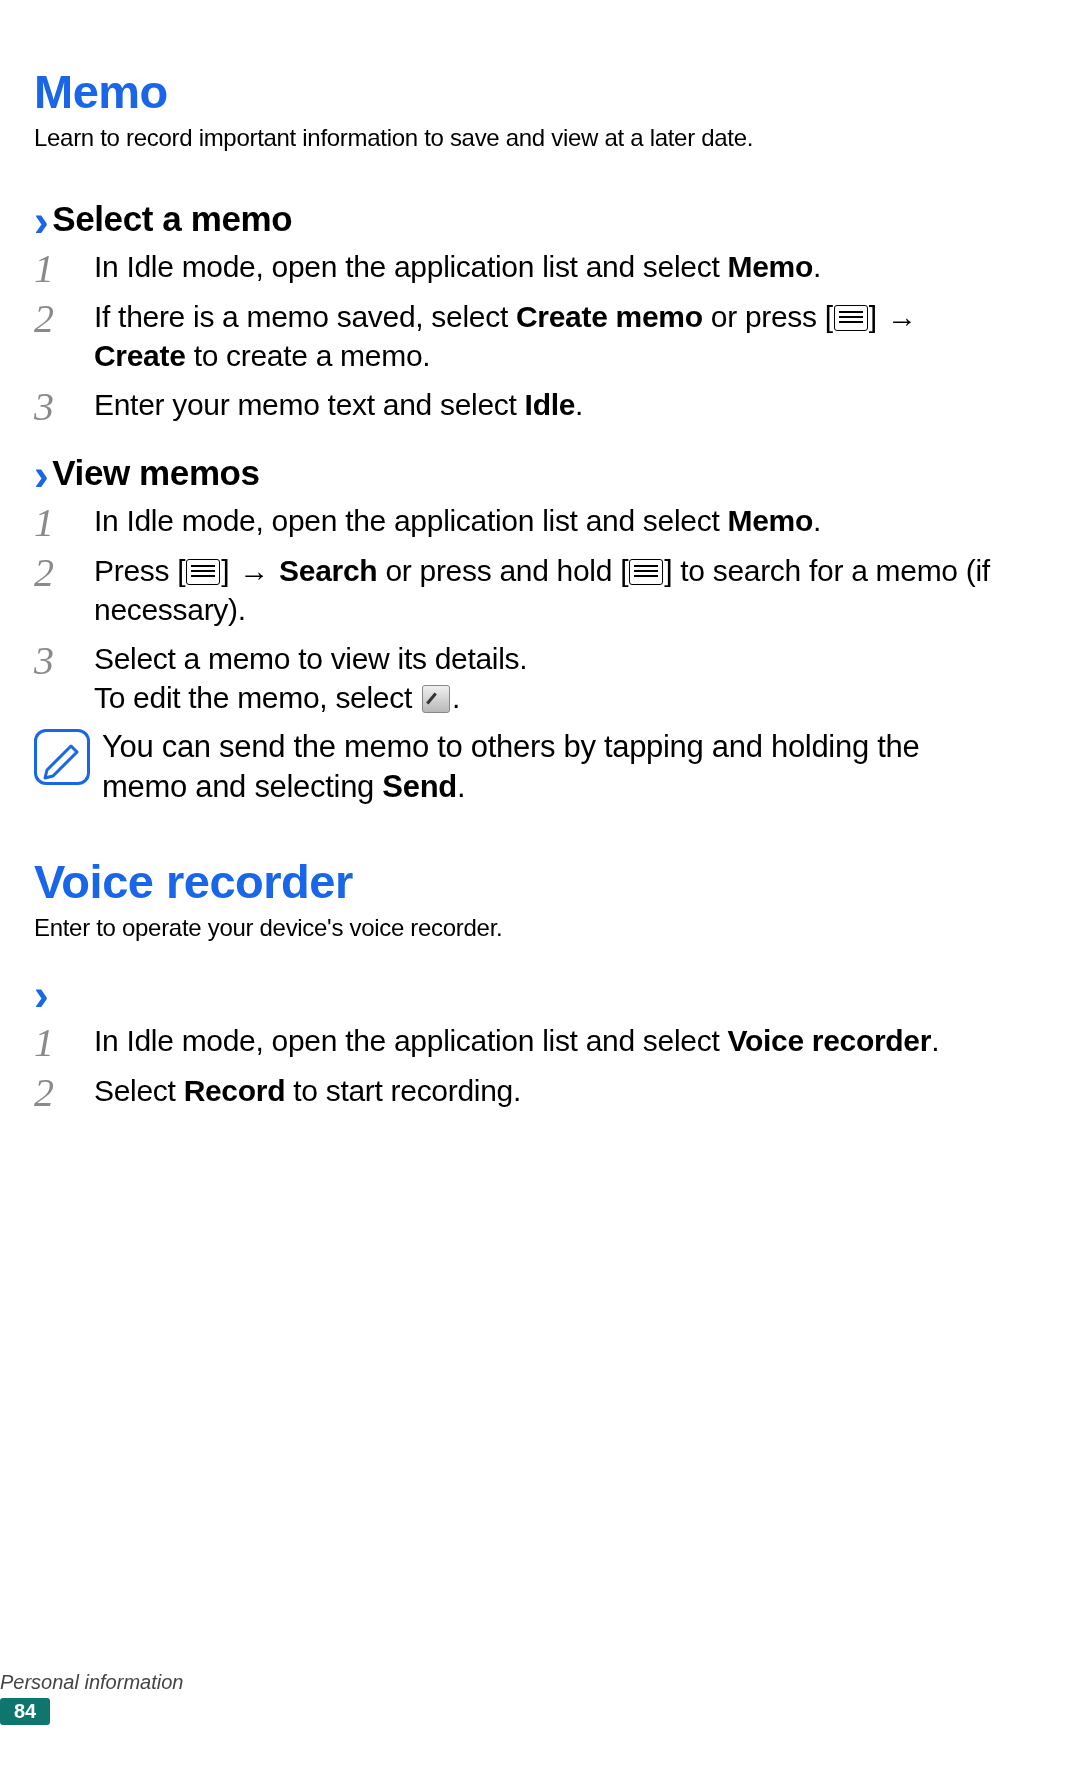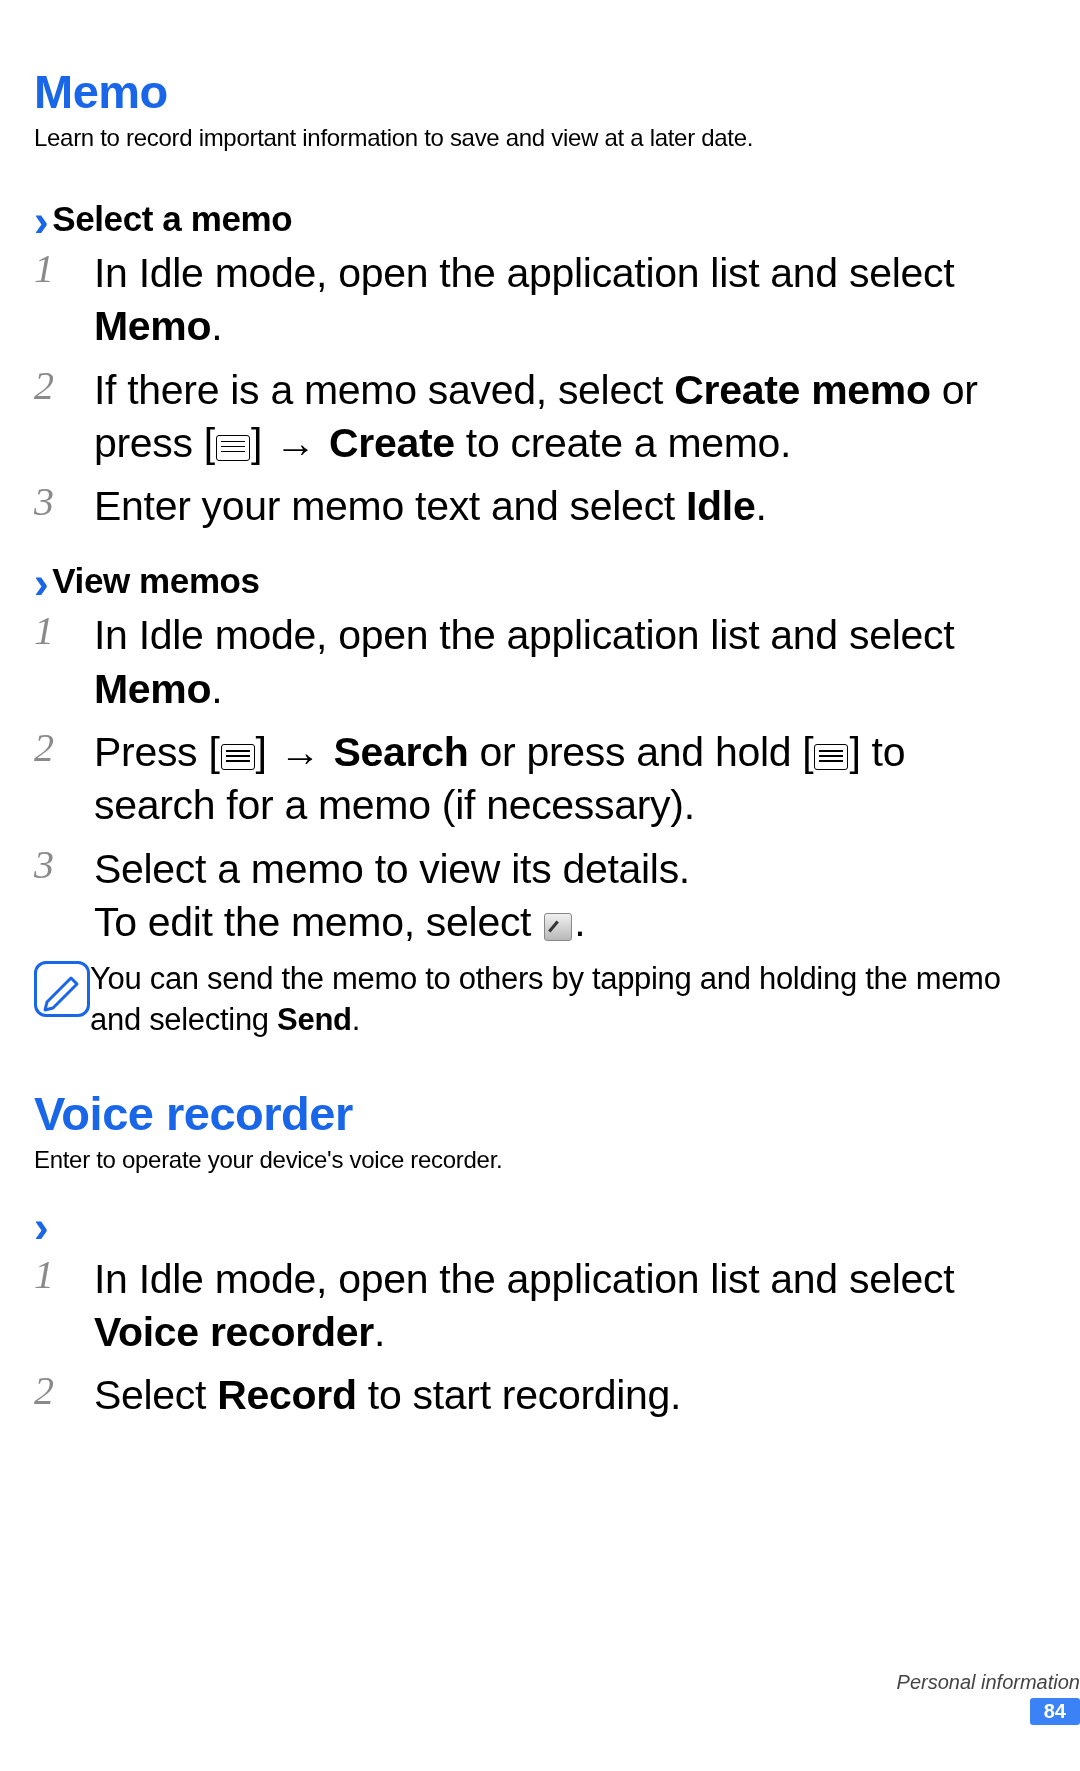--- a/index.html
+++ b/index.html
@@ -64,21 +64,21 @@
       color: #8a8a8a;
       font-size: 40px;
       line-height: 1;
       width: 60px;
       flex-shrink: 0;
       text-align: left;
       position: relative;
       top: 2px;
     }
     .step-body {
-      font-size: 41px;
+      font-size: 30px;
       line-height: 1.3;
       flex: 1;
       letter-spacing: -0.3px;
     }
     .step-body .sub {
       display: block;
     }
     .bold { font-weight: 700; }
     .arrow { display: inline-block; margin: 0 2px; }
     .menu-icon {
@@ -113,20 +113,21 @@
       content: "";
       position: absolute;
       left: 7px; top: 6px;
       width: 3px; height: 13px;
       background: #333;
       transform: rotate(40deg);
     }
     .note {
       display: flex;
       align-items: flex-start;
+      gap: 12px;
       margin-top: 6px;
       margin-bottom: 10px;
     }
     .note-icon {
       width: 56px;
       height: 56px;
       flex-shrink: 0;
       border: 3px solid #1a66e8;
       border-radius: 12px;
       position: relative;
@@ -139,31 +140,31 @@
     .note-body {
       font-size: 31px;
       line-height: 1.3;
       flex: 1;
       letter-spacing: -0.3px;
     }
     .footer {
       position: absolute;
       bottom: 46px;
       left: 0; right: 0;
-      text-align: right;
+      text-align: left;
     }
     .footer-title {
       font-size: 20px;
       font-style: italic;
       color: #444;
       margin-bottom: 4px;
     }
     .page-num {
       display: inline-block;
-      background: #3b82f6;
+      background: #0f766e;
       color: #fff;
       font-size: 20px;
       font-weight: 600;
       padding: 2px 14px;
       border-radius: 3px;
     }
   </style>
 </head>
 <body>
 

